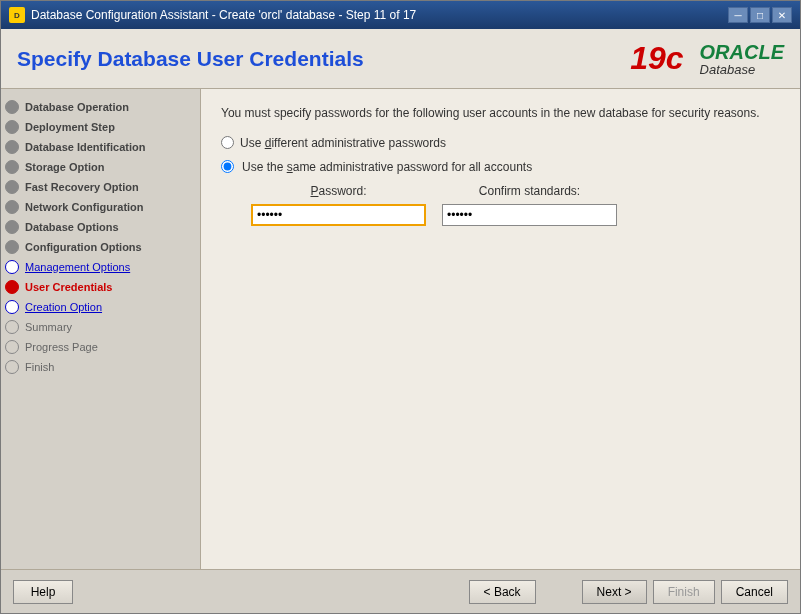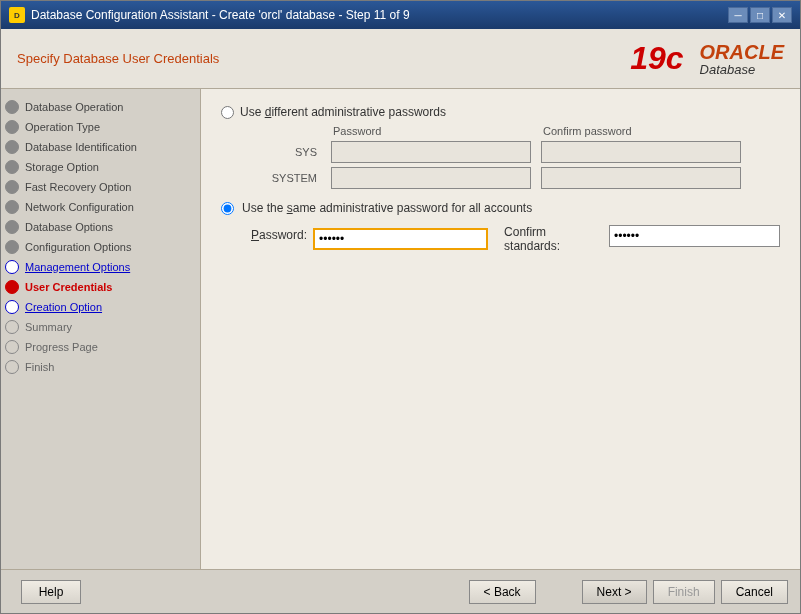--- a/index.html
+++ b/index.html
@@ -79,23 +79,23 @@
       padding: 10px 16px;
       display: flex;
       align-items: center;
       justify-content: space-between;
       border-bottom: 1px solid #b0a898;
       flex-shrink: 0;
       min-height: 60px;
     }
 
     .header-title {
-      font-size: 13px;
-      font-weight: normal;
-      color: #c2410c;
+      font-size: 21px;
+      font-weight: bold;
+      color: #1d4ed8;
     }
 
     .oracle-logo {
       display: flex;
       align-items: flex-end;
       gap: 16px;
       font-style: italic;
     }
 
     .oracle-19c {
@@ -106,21 +106,21 @@
 
     .oracle-text {
       display: flex;
       flex-direction: column;
       align-items: flex-start;
     }
 
     .oracle-name {
       font-size: 20px;
       font-weight: bold;
-      color: #c2410c;
+      color: #15803d;
       line-height: 1;
     }
 
     .oracle-sub {
       font-size: 13px;
       color: #333;
       font-weight: normal;
     }
 
     .main-content {
@@ -155,20 +155,21 @@
     }
 
     .sidebar-item.link {
       color: #0000cc;
       text-decoration: underline;
       cursor: pointer;
     }
 
     .sidebar-item.completed {
       color: #444;
+      font-weight: bold;
     }
 
     .step-dot {
       width: 14px;
       height: 14px;
       border-radius: 50%;
       border: 1.5px solid #888;
       background: #d4d0c8;
       position: absolute;
       left: 4px;
@@ -300,21 +301,23 @@
 
     .pwd-fields-row {
       display: flex;
       align-items: center;
       gap: 16px;
       margin-left: 30px;
     }
 
     .pwd-field-group {
       display: flex;
+      align-items: center;
       gap: 6px;
+      flex-direction: column;
     }
 
     .pwd-label {
       font-size: 12px;
       color: #333;
     }
 
     .pwd-input {
       width: 175px;
       height: 22px;
@@ -373,21 +376,20 @@
       display: flex;
       align-items: center;
       justify-content: space-between;
       flex-shrink: 0;
       height: 44px;
     }
 
     .footer-left {
       display: flex;
       gap: 8px;
-      margin-left: 8px;
     }
 
     .footer-right {
       display: flex;
       gap: 6px;
     }
 
     .btn {
       padding: 4px 14px;
       border: 1px solid #888;
@@ -409,21 +411,21 @@
 <div class="window">
 
   <div class="title-bar">
     <div class="title-bar-left">
       <div class="title-bar-icon">
         <svg width="14" height="14" viewBox="0 0 14 14">
           <rect x="1" y="1" width="12" height="12" rx="2" fill="#ffcc00"></rect>
           <text x="7" y="10" text-anchor="middle" font-size="8" fill="#333" font-weight="bold">D</text>
         </svg>
       </div>
-      <span class="title-bar-text">Database Configuration Assistant - Create 'orcl' database - Step 11 of 9</span>
+      <span class="title-bar-text">Database Configuration Assistant - Create 'orcl' database - Step 11 of 17</span>
     </div>
     <div class="title-bar-controls">
       <button class="title-btn">─</button>
       <button class="title-btn">□</button>
       <button class="title-btn">✕</button>
     </div>
   </div>
 
   <div class="header-bar">
     <div class="header-title">Specify Database User Credentials</div>
@@ -441,21 +443,21 @@
     <div class="sidebar">
 
       <div class="sidebar-item completed">
         <div class="step-dot filled"></div>
         <span>Database Operation</span>
       </div>
 
 
       <div class="sidebar-item completed">
         <div class="step-dot filled"></div>
-        <span>Operation Type</span>
+        <span>Deployment Step</span>
       </div>
 
       <div class="sidebar-item completed">
         <div class="step-dot filled"></div>
         <span>Database Identification</span>
       </div>
 
       <div class="sidebar-item completed">
         <div class="step-dot filled"></div>
         <span>Storage Option</span>
@@ -510,46 +512,30 @@
         <span>Progress Page</span>
       </div>
 
       <div class="sidebar-item">
         <div class="step-dot"></div>
         <span>Finish</span>
       </div>
     </div>
 
     <div class="content-area">
+      <p class="instruction-text">You must specify passwords for the following user accounts in the new database for security reasons.</p>
 
       <div class="radio-group">
         <div class="radio-option">
           <input type="radio" name="pwd-mode" id="radio-diff" style="">
           <label class="radio-label" for="radio-diff">
             Use <span class="underline">d</span>ifferent administrative passwords
           </label>
         </div>
 
-        <div class="credentials-table">
-          <div class="cred-header-row">
-            <div class="cred-label-col"></div>
-            <div class="cred-field-col">Password</div>
-            <div class="cred-field-col">Confirm password</div>
-          </div>
-          <div class="cred-row">
-            <div class="cred-user-label">SYS</div>
-            <input type="password" class="cred-input" disabled="" style="">
-            <input type="password" class="cred-input" disabled="" style="">
-          </div>
-          <div class="cred-row">
-            <div class="cred-user-label">SYSTEM</div>
-            <input type="password" class="cred-input" disabled="" style="">
-            <input type="password" class="cred-input" disabled="" style="">
-          </div>
-        </div>
       </div>
 
       <div class="same-pwd-section">
         <div class="radio-option same-pwd-row">
           <input type="radio" name="pwd-mode" id="radio-same" checked="" style="">
           <label class="radio-label" for="radio-same">Use the <span style="text-decoration:underline">s</span>ame administrative password for all accounts</label>
         </div>
         <div class="pwd-fields-row">
           <div class="pwd-field-group">
             <label class="pwd-label" for="main-pwd"><span style="text-decoration:underline">P</span>assword:</label>

